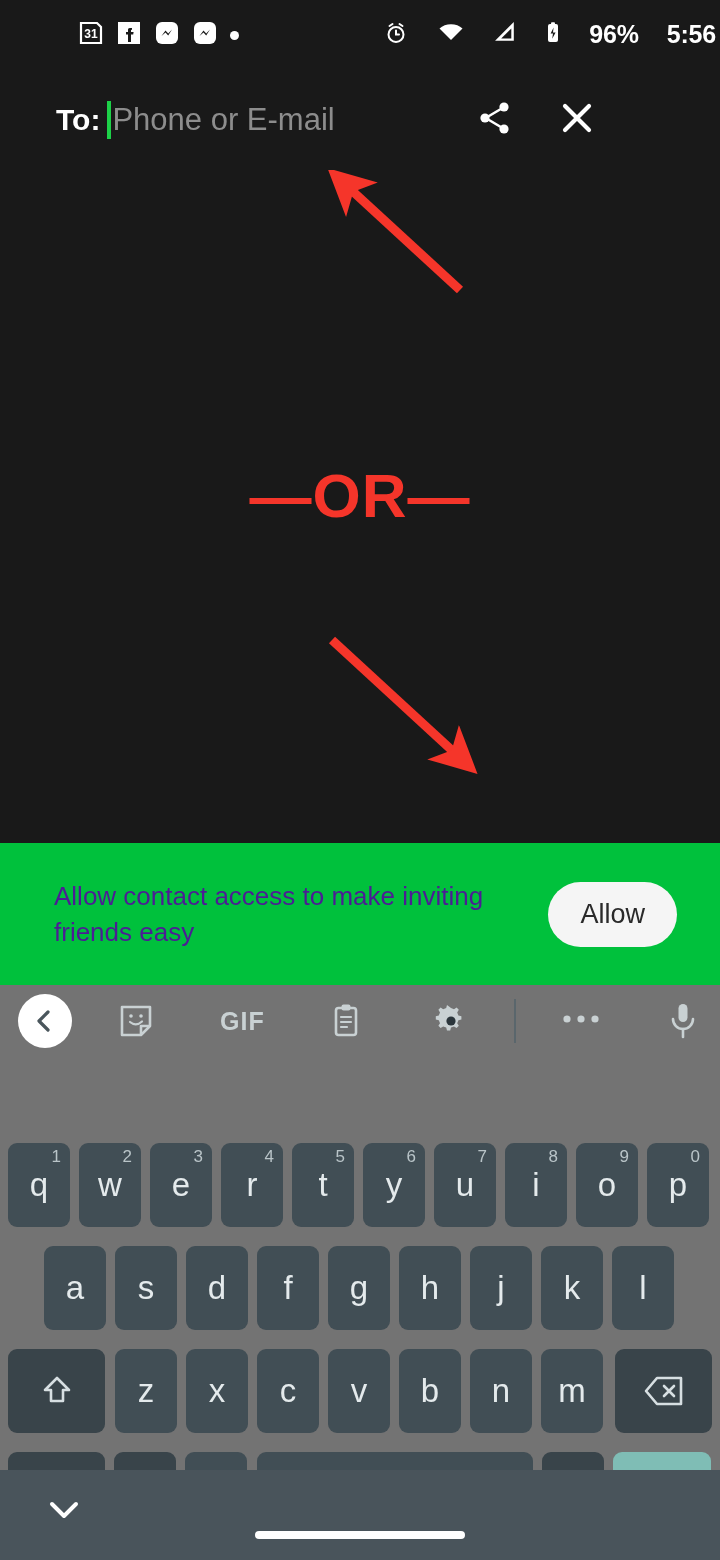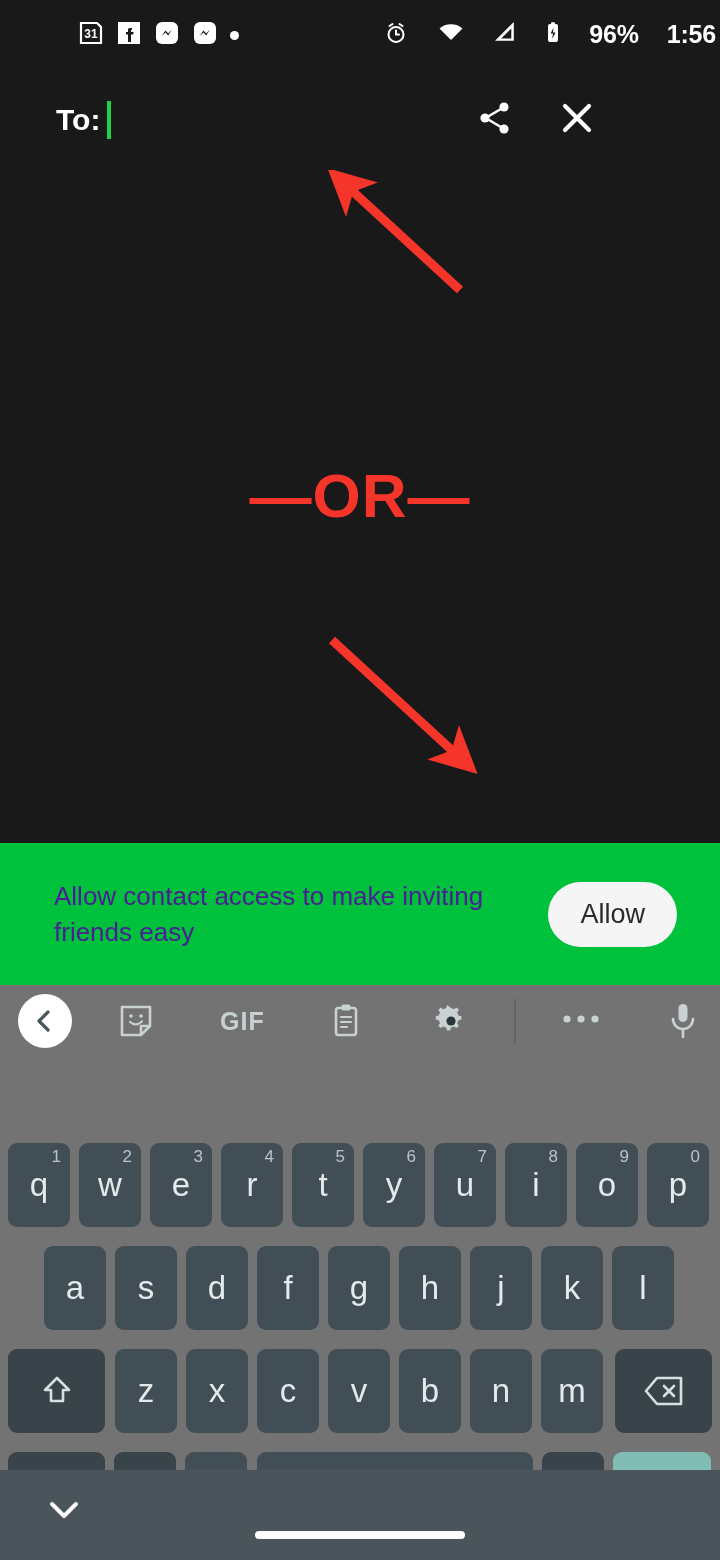--- a/index.html
+++ b/index.html
@@ -151,27 +151,28 @@
         </svg>
       </span>
       <span class="sb-ico">
         <svg width="16" height="26" viewBox="0 0 16 26">
           <rect x="3" y="4" width="10" height="18" rx="2" fill="#fff"></rect>
           <rect x="6" y="2.2" width="4" height="2.4" rx="1" fill="#fff"></rect>
           <path d="M8.6 7.5 L5.6 13.5 H8 L7.2 18.8 L10.6 12.5 H8 Z" fill="#191919"></path>
         </svg>
       </span>
       <span class="sb-text">96%</span>
-      <span class="sb-text">1:56</span>
+      <span class="sb-text">5:56</span>
     </div>
   </div>
 
   <div class="tobar">
     <span class="to-label">To:</span>
     <span class="to-caret"></span>
+    <span class="to-placeholder">Phone or E-mail</span>
     <div class="to-actions">
       <span>
         <svg width="42" height="42" viewBox="0 0 42 42">
           <circle cx="30" cy="10" r="4.6" fill="#fff"></circle>
           <circle cx="11" cy="21" r="4.6" fill="#fff"></circle>
           <circle cx="30" cy="32" r="4.6" fill="#fff"></circle>
           <path d="M26 12.5 L15 19 M15 23 L26 29.5" stroke="#fff" stroke-width="2.6" stroke-linecap="round"></path>
         </svg>
       </span>
       <span>

